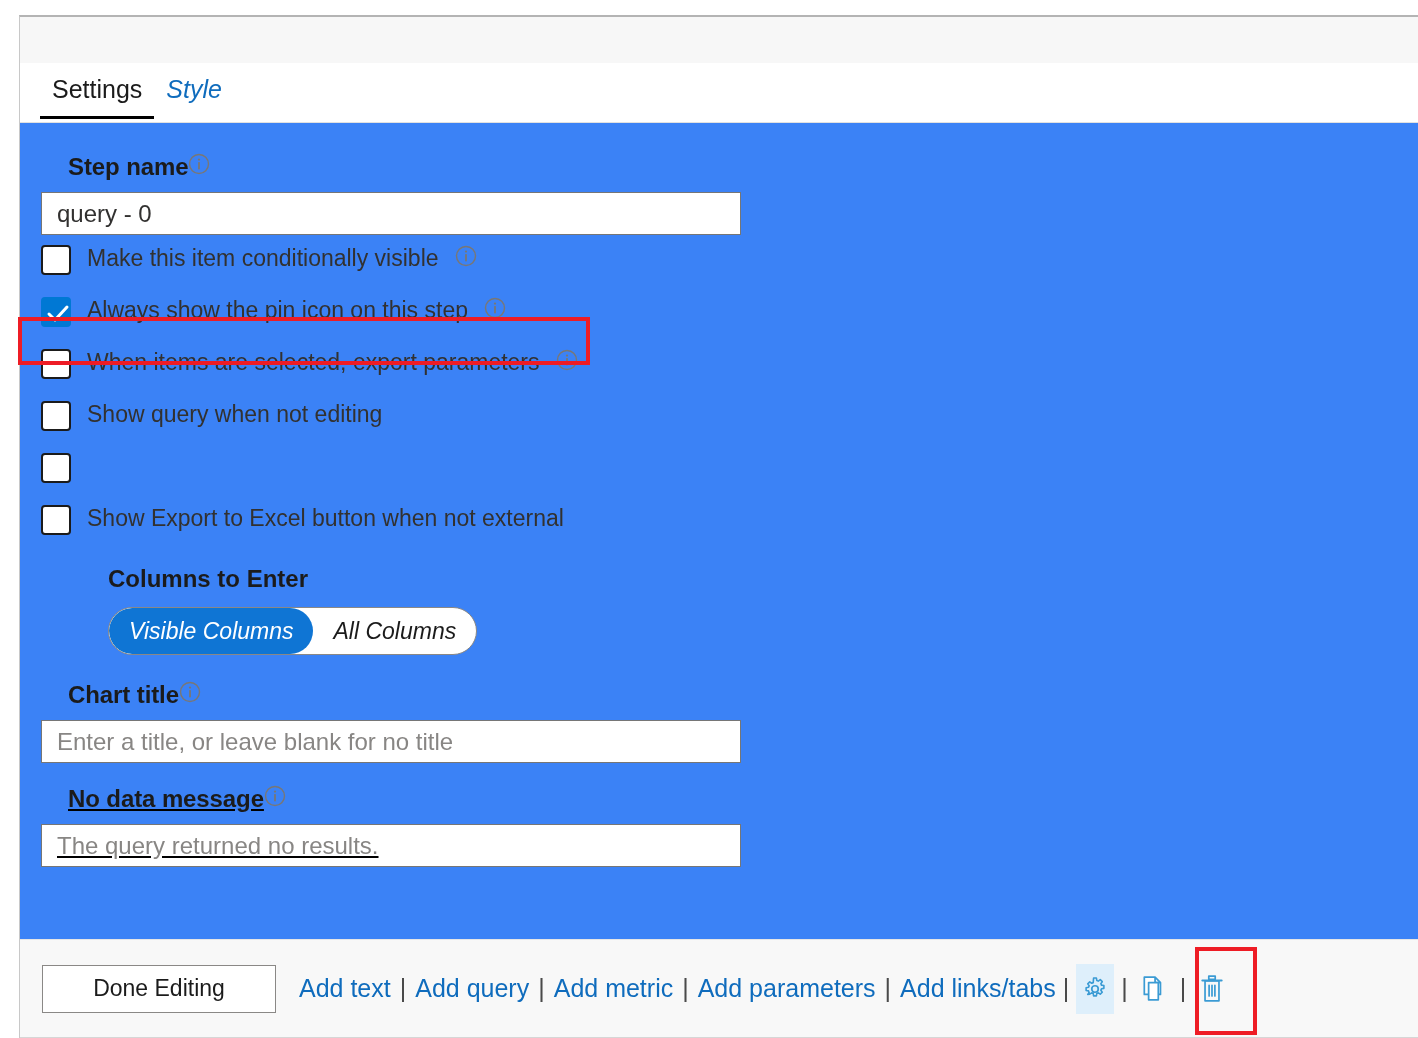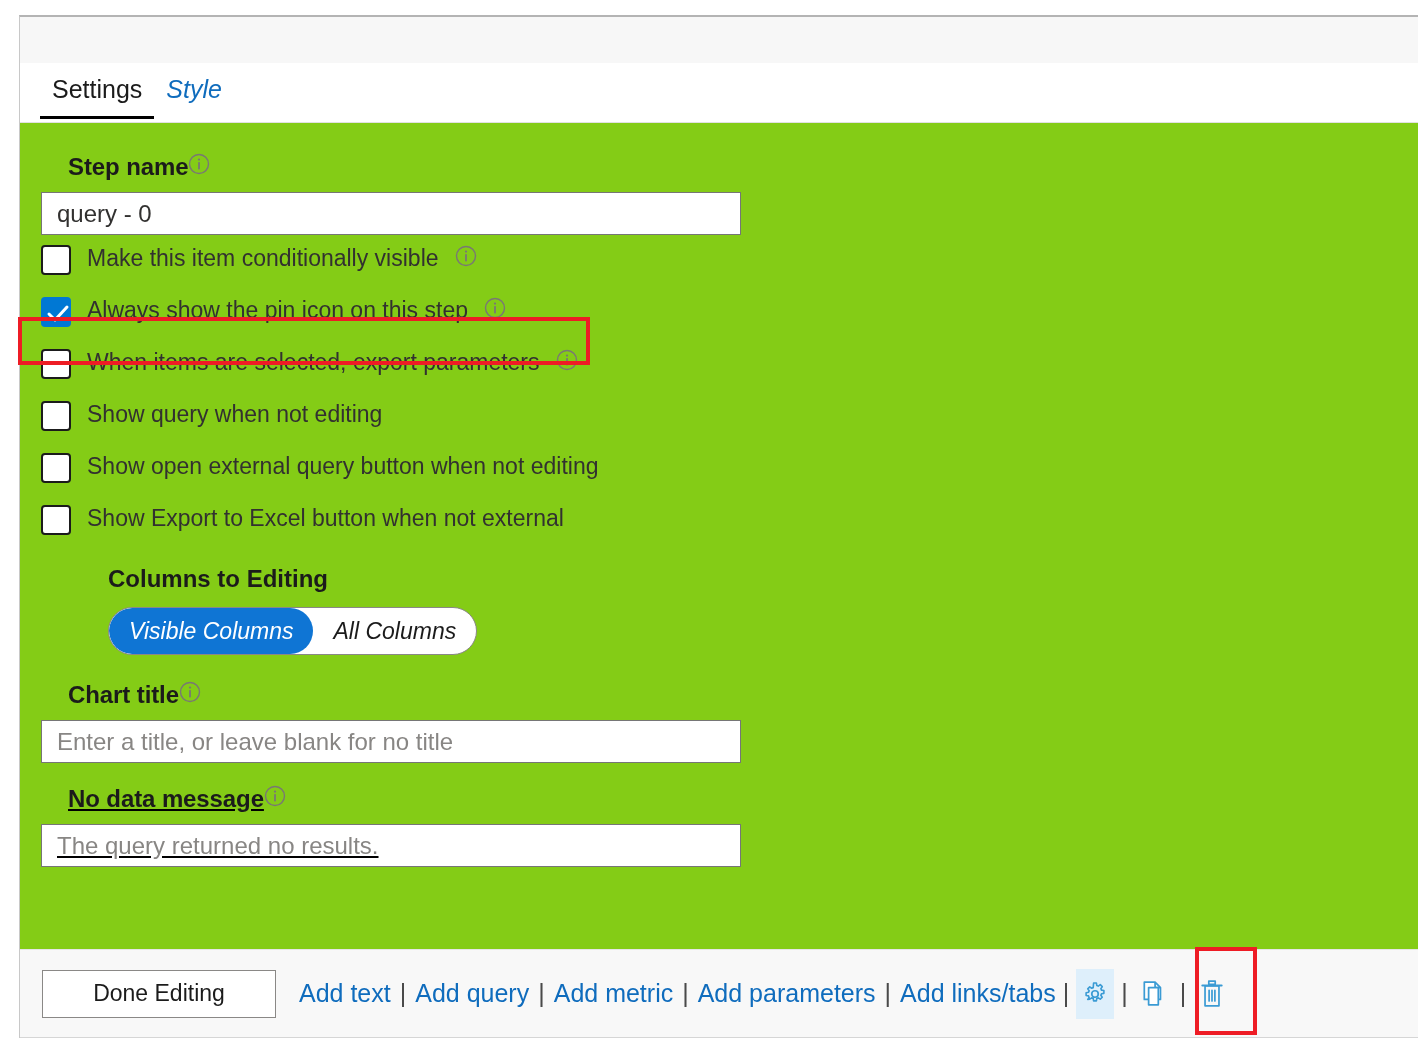--- a/index.html
+++ b/index.html
@@ -15,21 +15,21 @@
     position: relative;
   }
 
   
   #editor-panel {
     position: absolute;
     left: 19px;
     top: 15px;
     width: 1399px;
     height: 1023px;
-    background: #84cc16;
+    background: #3b82f6;
     border-left: 1px solid #c8c8c8;
     border-top: 2px solid #b4b4b4;
     box-sizing: border-box;
     display: flex;
     flex-direction: column;
   }
 
   
   #panel-topstrip {
     height: 46px;
@@ -181,21 +181,21 @@
     white-space: nowrap;
   }
   .pill-seg.selected {
     background: #0f75d4;
     color: #ffffff;
   }
 
   
   #panel-footer {
     flex: 0 0 auto;
-    height: 89px;
+    height: 99px;
     background: #f8f8f8;
     border-top: 1px solid #e6e6e6;
     border-bottom: 1px solid #d6d6d6;
     display: flex;
     align-items: center;
     padding-left: 22px;
     position: relative;
     box-sizing: border-box;
   }
   #done-editing-button {
@@ -332,34 +332,33 @@
         <span class="cb">
           
         </span>
         <span class="check-label">Show query when not editing</span>
       </div>
 
       <div class="check-row">
         <span class="cb">
           
         </span>
-        <span class="check-label">Show open external query button when not editing</span>
       </div>
 
       <div class="check-row">
         <span class="cb">
           
         </span>
         <span class="check-label">Show Export to Excel button when not external</span>
       </div>
 
     </div>
 
     <div id="columns-section">
-      <div id="columns-title">Columns to Editing</div>
+      <div id="columns-title">Columns to Enter</div>
       <div class="pill-toggle">
         <div class="pill-seg selected">Visible Columns</div>
         <div class="pill-seg">All Columns</div>
       </div>
     </div>
 
     <div class="field-group" style="margin-top:26px;">
       <div class="field-label">
         <span>Chart title</span>
         <span class="info-icon">

